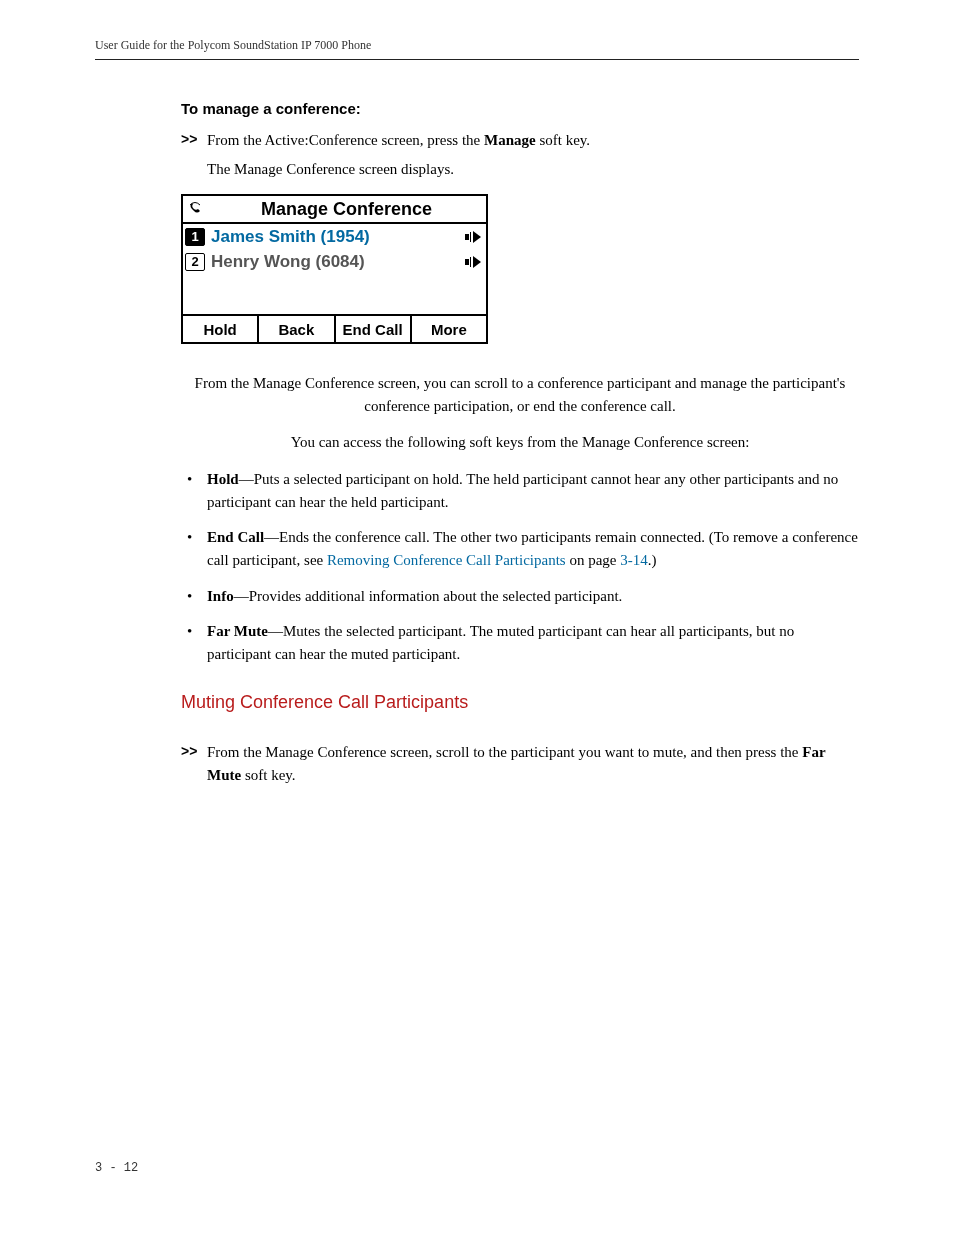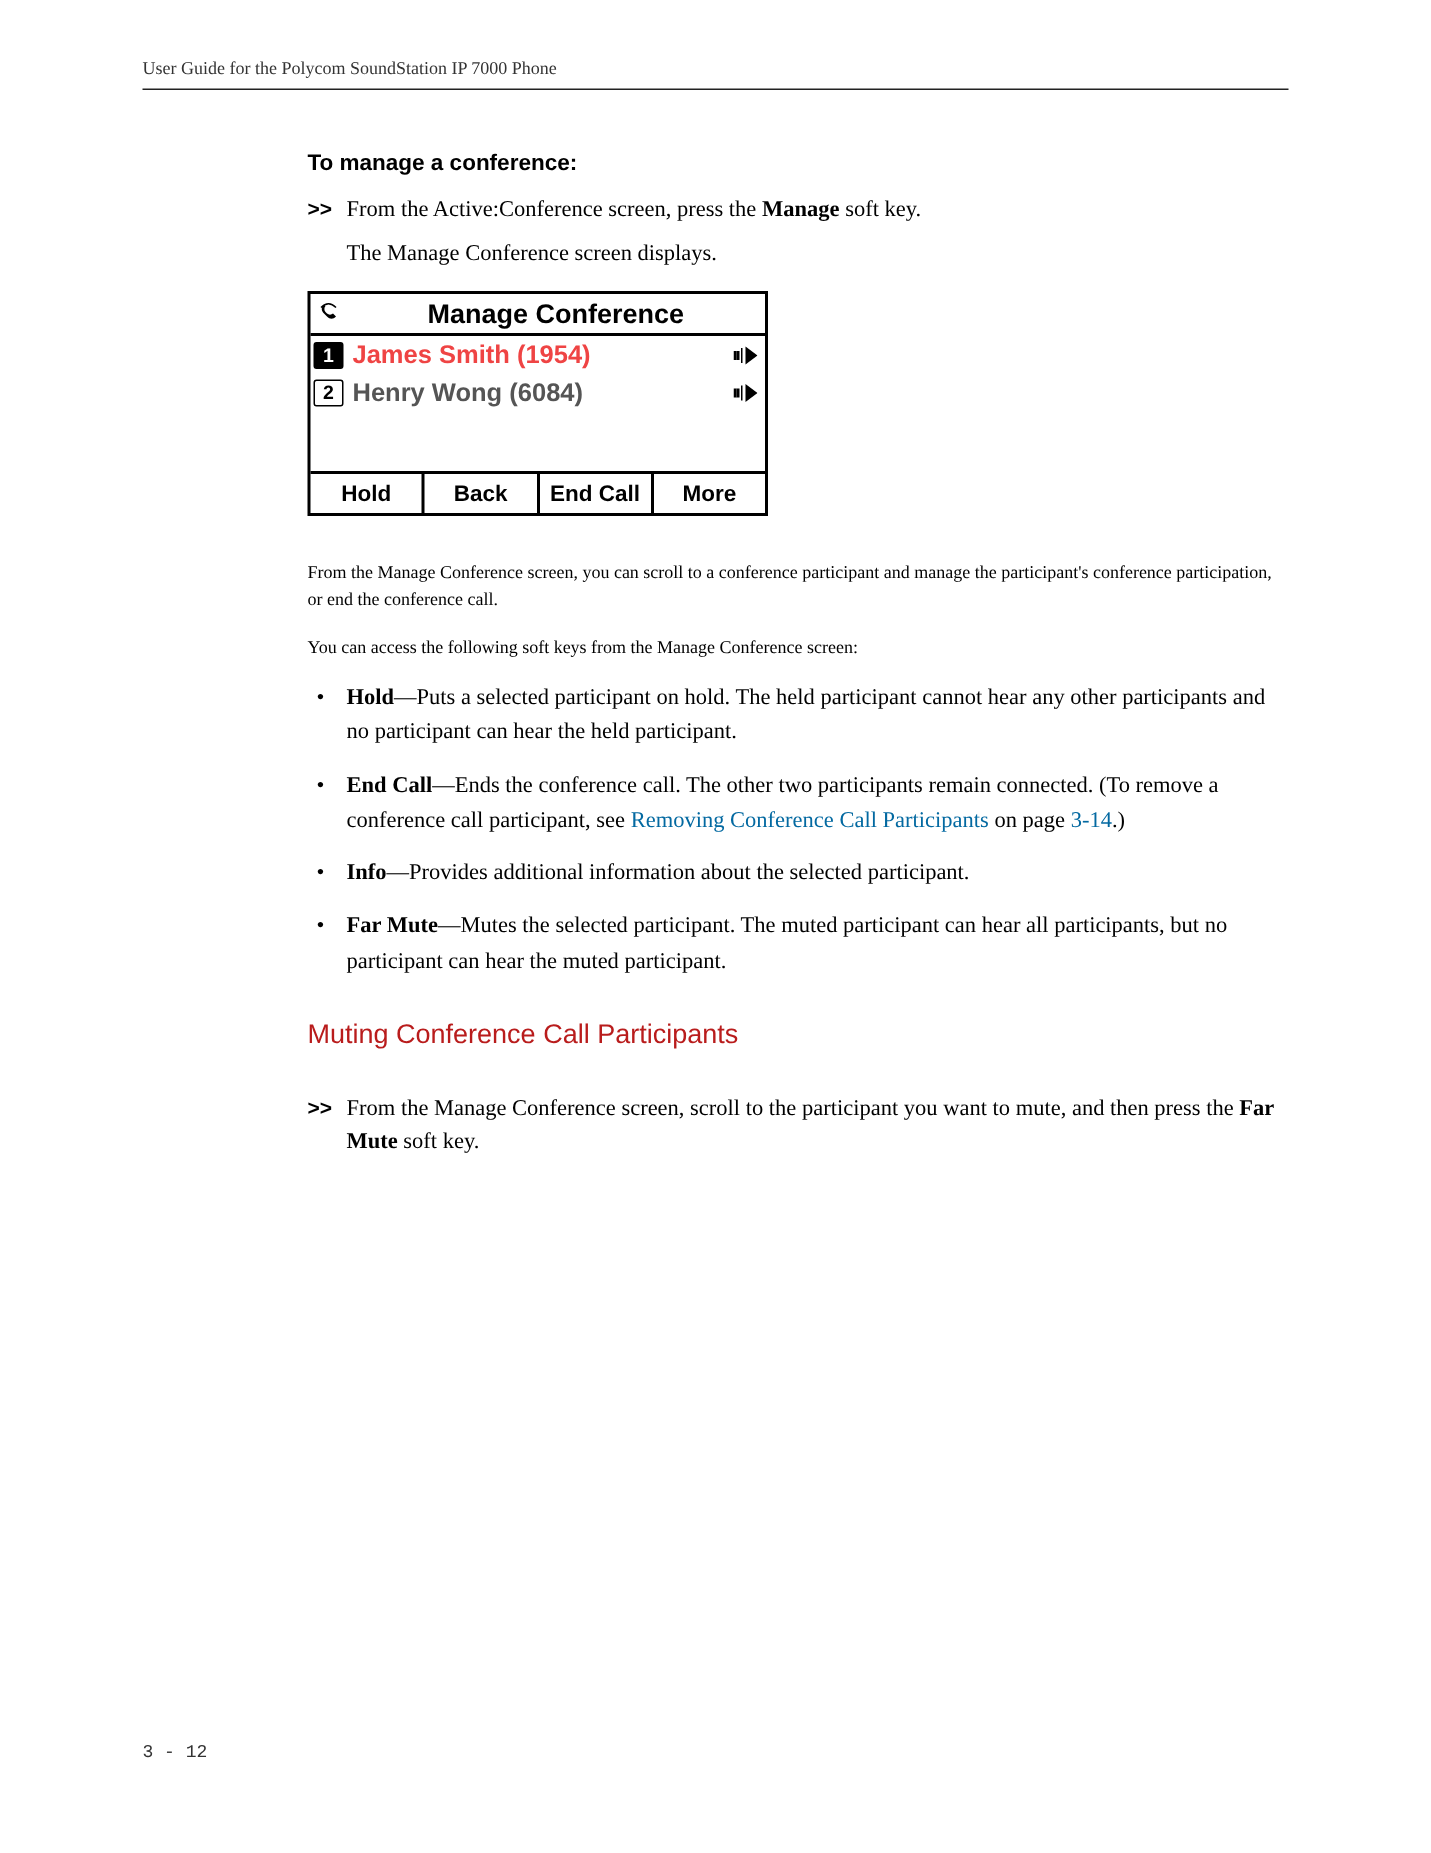--- a/index.html
+++ b/index.html
@@ -20,21 +20,21 @@
     font-size: 12px;
     color: #333;
     margin-bottom: 6px;
   }
   .head-rule {
     border: none;
     border-top: 1.5px solid #222;
     margin: 0 0 40px 0;
   }
   .content {
-    margin-left: 110px;
+    margin-left: 86px;
   }
   .h-bold {
     font-family: "Arial Narrow", Arial, sans-serif;
     font-weight: bold;
     font-size: 15px;
     margin: 0 0 12px 0;
   }
   .step-row {
     display: flex;
     align-items: flex-start;
@@ -107,21 +107,21 @@
     font-size: 13px;
     margin-right: 6px;
     border-radius: 2px;
   }
   .ps-name {
     flex: 1;
     font-weight: bold;
     font-size: 17px;
     color: #555;
   }
-  .ps-row.selected .ps-name { color: #ef4444; }
+  .ps-row.selected .ps-name { color: #0369a1; }
   .ps-speaker {
     width: 18px;
     display: flex;
     align-items: center;
     justify-content: center;
   }
   .ps-body-pad { height: 40px; }
   .ps-softkeys {
     display: flex;
     border-top: 2px solid #000;
@@ -132,23 +132,24 @@
     border-right: 2px solid #000;
     display: flex;
     align-items: center;
     justify-content: center;
     font-weight: bold;
     font-size: 15px;
   }
   .ps-sk:last-child { border-right: none; text-align: right; }
 
   .para {
-    font-size: 12px;
+    font-size: 15px;
     line-height: 1.5;
     margin: 0 0 14px 0;
+    text-align: center;
   }
   ul.bullets {
     list-style: none;
     padding: 0;
     margin: 0 0 14px 0;
   }
   ul.bullets > li {
     position: relative;
     padding-left: 26px;
     font-size: 15px;

